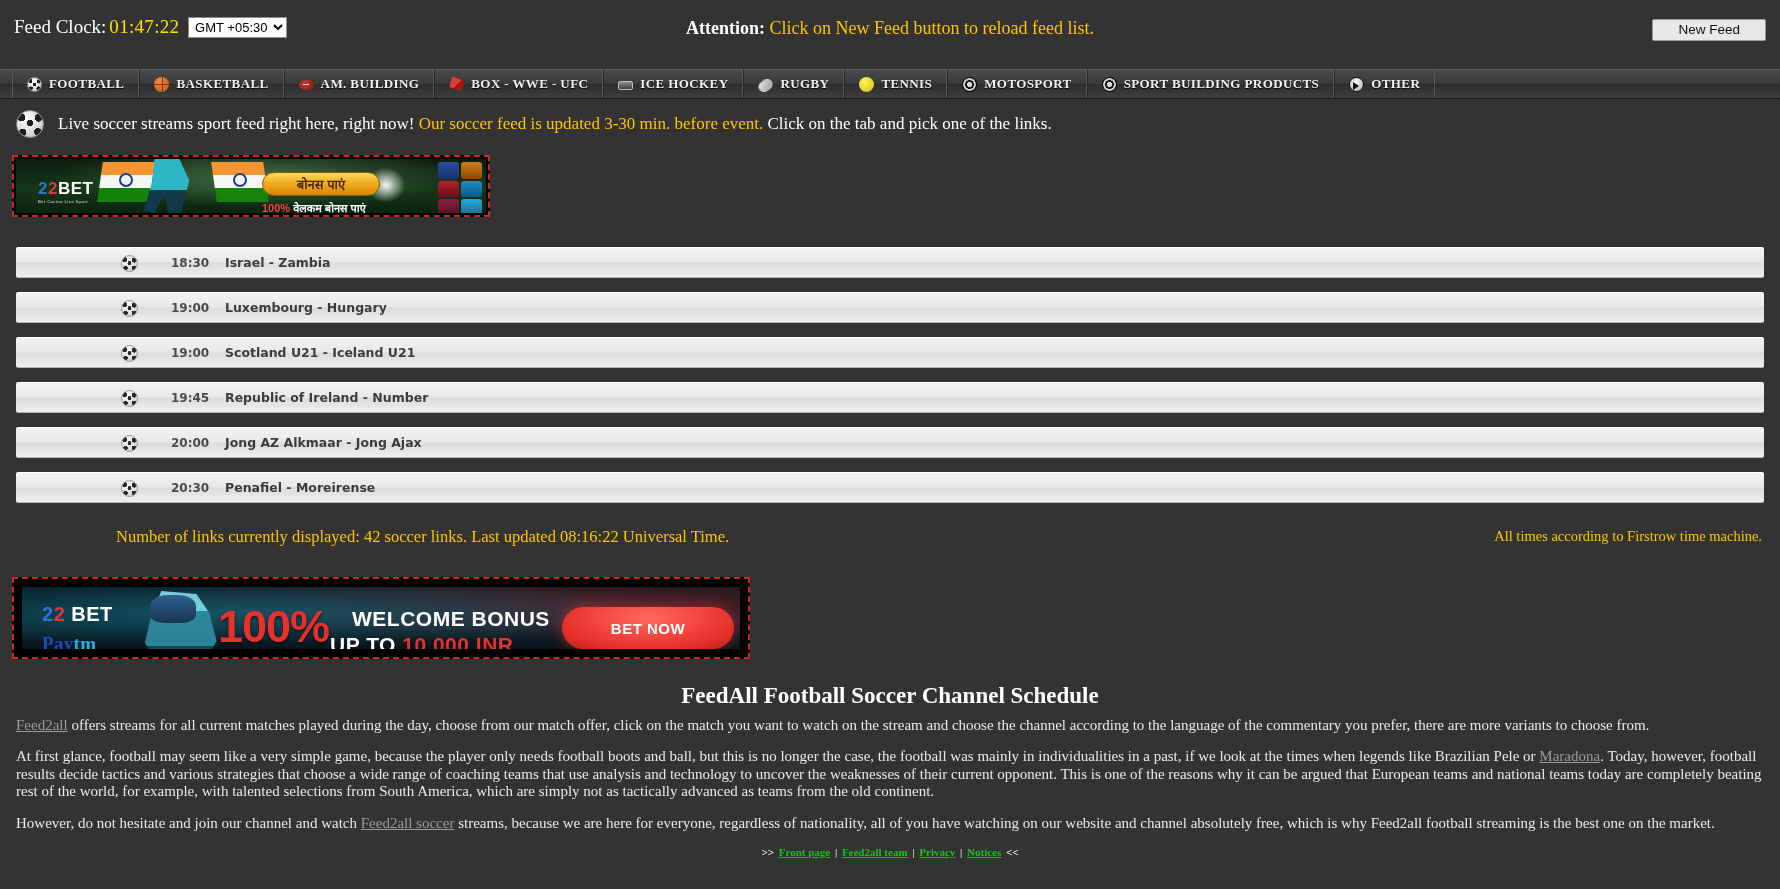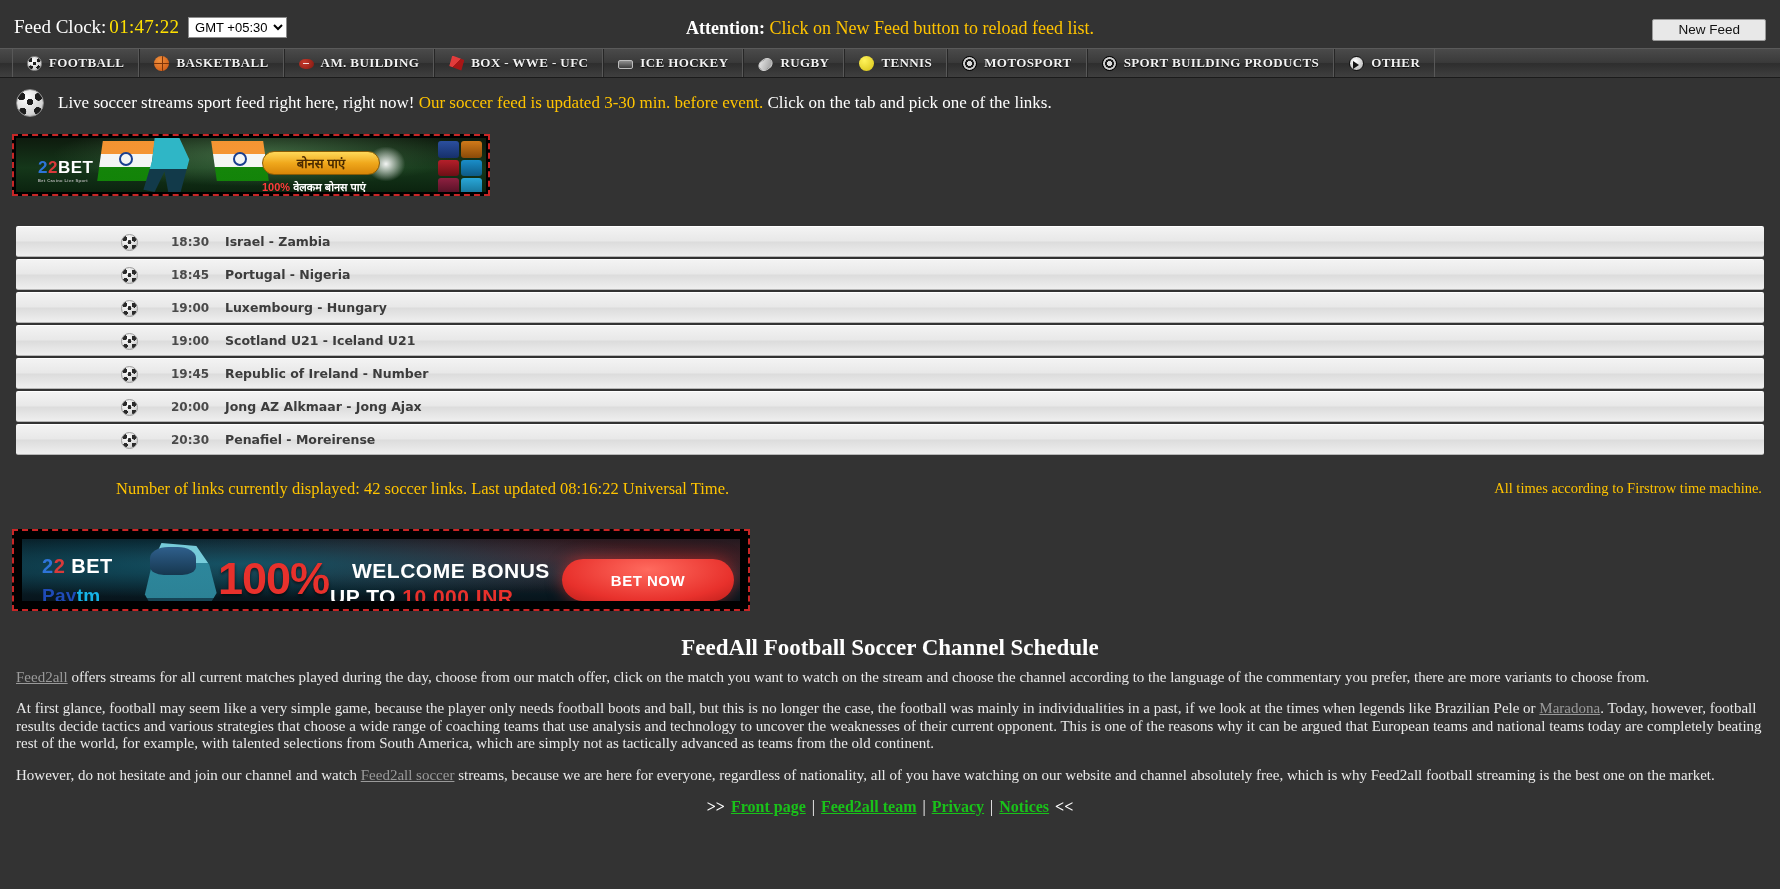--- a/index.html
+++ b/index.html
@@ -7,21 +7,21 @@
     margin: 0; padding: 0;
     background: #333333;
     width: 1780px; height: 889px;
     overflow: hidden;
     font-family: "Liberation Serif", serif;
   }
 
   
   .topbar {
     position: relative;
-    height: 48px;
+    height: 69px;
     background: #333333;
   }
   .feedclock {
     position: absolute;
     left: 14px; top: 16px;
     color: #ffffff;
     font-size: 19px;
     white-space: nowrap;
   }
   .feedclock .clockval {
@@ -253,21 +253,21 @@
   .ad1 .flare {
     position: absolute; left: 348px; top: 6px; width: 44px; height: 40px;
     background: radial-gradient(ellipse at 50% 50%, rgba(255,255,255,.95), rgba(255,255,255,0) 62%);
   }
 
   
   .matchlist { margin: 30px 16px 0 16px; }
   .match {
     position: relative;
     height: 31px;
-    margin-bottom: 2px;
+    margin-bottom: 14px;
     background: linear-gradient(to bottom, #f3f3f3 0%, #e8e8e8 48%, #dcdcdc 52%, #efefef 100%);
     border-top: 1px solid #ffffff;
     border-bottom: 1px solid #b6b6b6;
     border-radius: 2px;
     display: flex; align-items: center;
     cursor: pointer;
   }
   .match .mball {
     position: absolute; left: 105px; top: 7px;
     width: 17px; height: 17px; border-radius: 50%;
@@ -323,21 +323,21 @@
   }
   .ad2 .b22 {
     position: absolute; left: 20px; top: 16px;
     font-family: "Liberation Sans", sans-serif; font-weight: bold;
     font-size: 20px; color: #ffffff; letter-spacing: .5px;
   }
   .ad2 .b22 .a { color: #2e74d8; }
   .ad2 .b22 .b { color: #d83a3a; }
   .ad2 .paytm {
     position: absolute; left: 20px; top: 46px;
-    font-family: Liberation Sans, sans-serif; font-weight: bold;
+    font-family: Liberation Serif, serif; font-weight: bold;
     font-size: 19px; color: #1f4bb8; letter-spacing: .3px; text-align: right;
   }
   .ad2 .paytm .tm { color: #16b4e8; }
   .ad2 .cricketer {
     position: absolute; left: 110px; top: 4px; width: 92px; height: 78px;
     background: linear-gradient(to bottom, #7fd8e6 0 26%, #2f8ba0 26% 70%, #17485a 70% 100%);
     clip-path: polygon(32% 0, 70% 4%, 84% 28%, 92% 64%, 74% 100%, 30% 100%, 14% 66%, 22% 26%);
     opacity: .92;
   }
   .ad2 .helmet {
@@ -390,21 +390,21 @@
   .article a.dim {
     color: #9a9a9a;
     text-decoration: underline;
   }
 
   
   .footer {
     margin-top: 6px;
     text-align: center;
     color: #ffffff;
-    font-size: 16px;
+    font-size: 11px;
     font-weight: bold;
   }
   .footer a {
     color: #19c219;
     text-decoration: underline;
     margin: 0 2px;
   }
   .footer .sep { color: #ffffff; font-weight: normal; }
 </style>
 </head>
@@ -501,25 +501,20 @@
         <i></i>
     </div>
   </div>
 </div>
 
 <div class="matchlist">
     <div class="match">
       <span class="mball"></span>
       <span class="mtime">18:30</span>
       <span class="mteams">Israel - Zambia</span>
-    </div>
-    <div class="match">
-      <span class="mball"></span>
-      <span class="mtime">18:45</span>
-      <span class="mteams">Portugal - Nigeria</span>
     </div>
     <div class="match">
       <span class="mball"></span>
       <span class="mtime">19:00</span>
       <span class="mteams">Luxembourg - Hungary</span>
     </div>
     <div class="match">
       <span class="mball"></span>
       <span class="mtime">19:00</span>
       <span class="mteams">Scotland U21 - Iceland U21</span>

